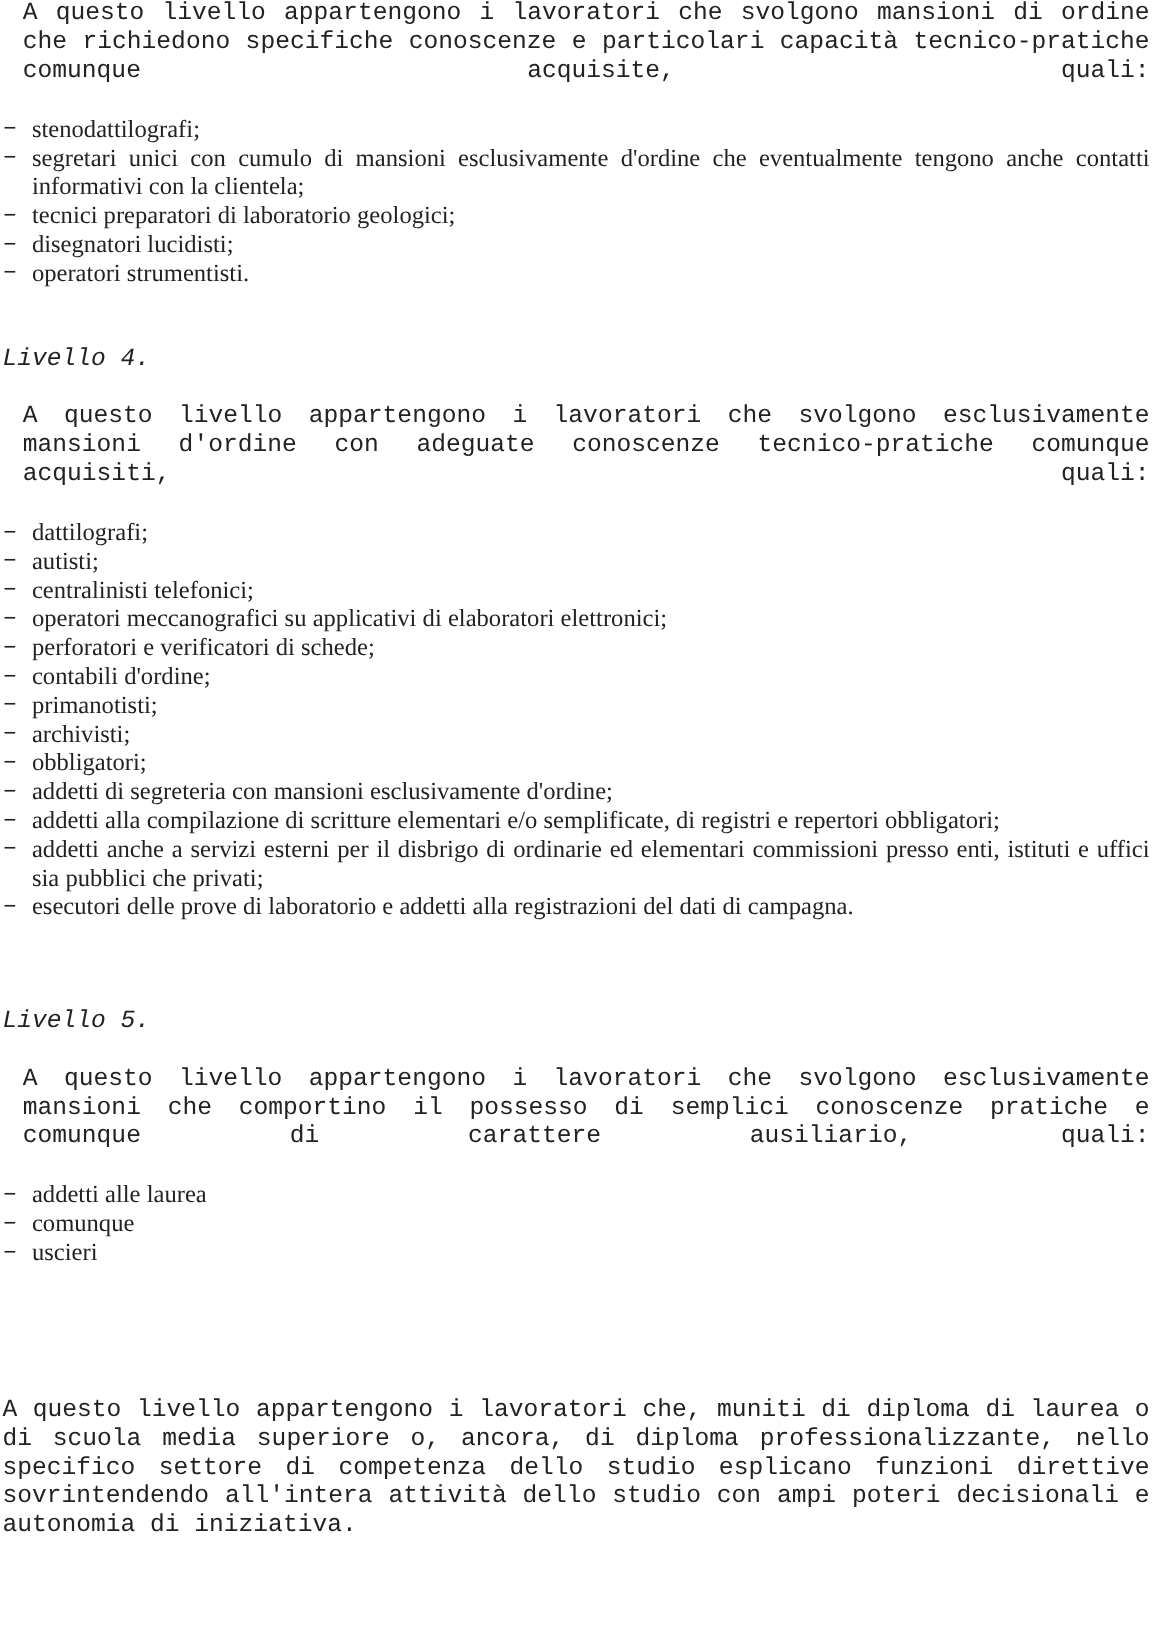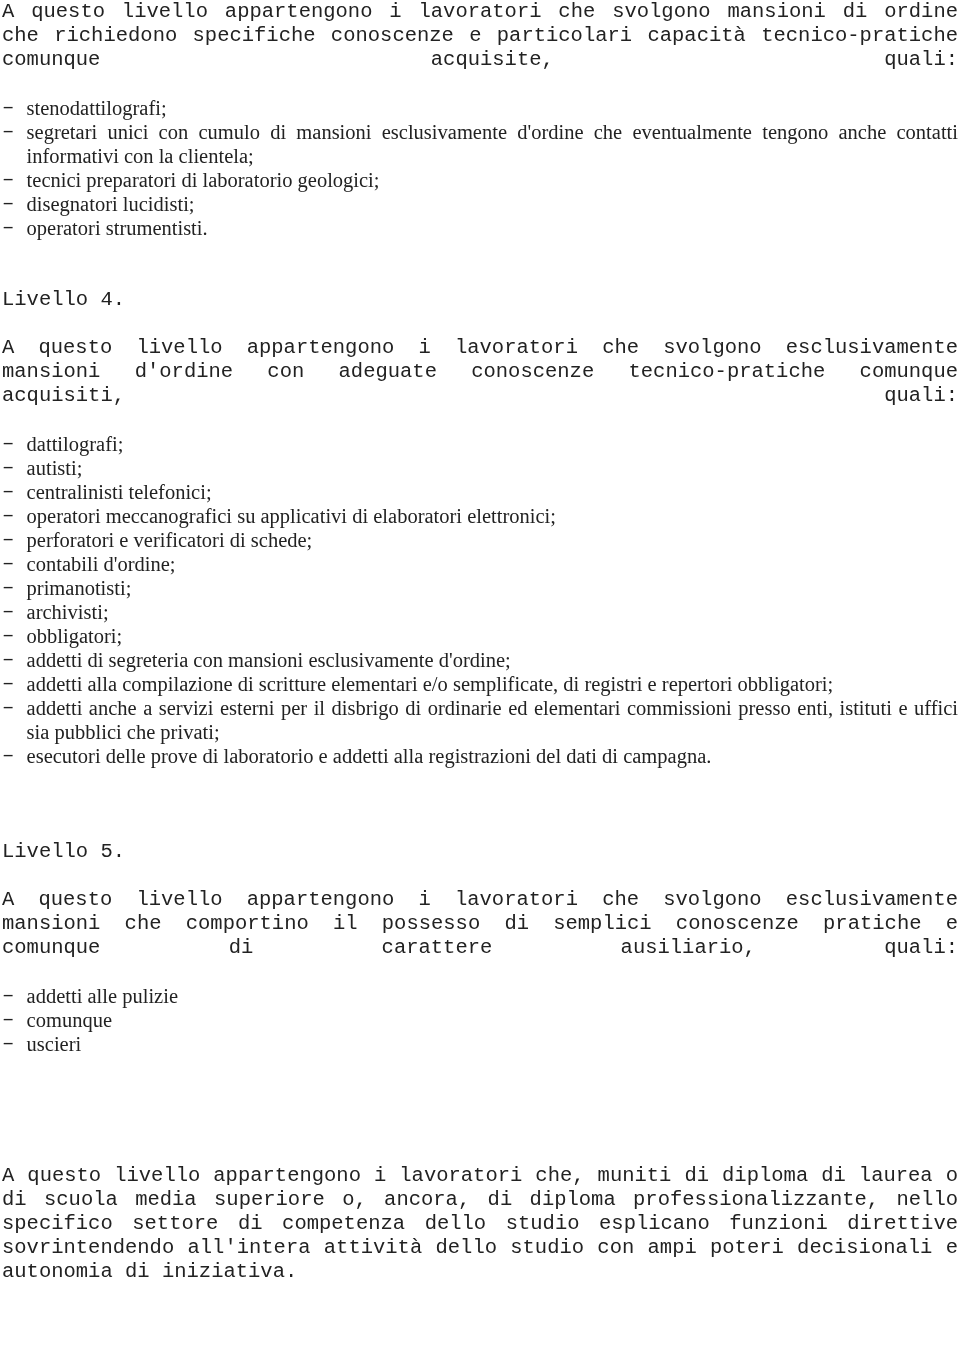--- a/index.html
+++ b/index.html
@@ -31,28 +31,30 @@
     line-height: 24px;
     text-align: justify;
     text-justify: inter-word;
     margin: 0;
     white-space: normal;
     letter-spacing: 0px;
   }
   
   .para.justify-all {
     text-align-last: justify;
+    margin-left: 17px;
   }
 
   .heading {
     font-size: 20.5px;
     line-height: 24px;
     margin: 0;
     text-align: left;
     white-space: pre;
+    font-style: italic;
   }
 
   
   ul.dash-list {
     list-style: none;
     margin: 0;
     padding: 0;
   }
   ul.dash-list > li {
     position: relative;
@@ -191,21 +193,21 @@
 
   <div class="sp-1"></div>
 
   <p class="para justify-all">A questo livello appartengono i lavoratori che svolgono esclusivamente mansioni che comportino il possesso di semplici conoscenze pratiche e comunque di carattere ausiliario, quali:</p>
 
   <div class="sp-1"></div>
 
   <ul class="dash-list">
     <li class="one-liner">
       <span class="dash">–</span>
-      <span class="txt">addetti alle pulizie</span>
+      <span class="txt">addetti alle laurea</span>
     </li>
     <li class="one-liner">
       <span class="dash">–</span>
       <span class="txt">comunque</span>
     </li>
     <li class="one-liner">
       <span class="dash">–</span>
       <span class="txt">uscieri</span>
     </li>
   </ul>

